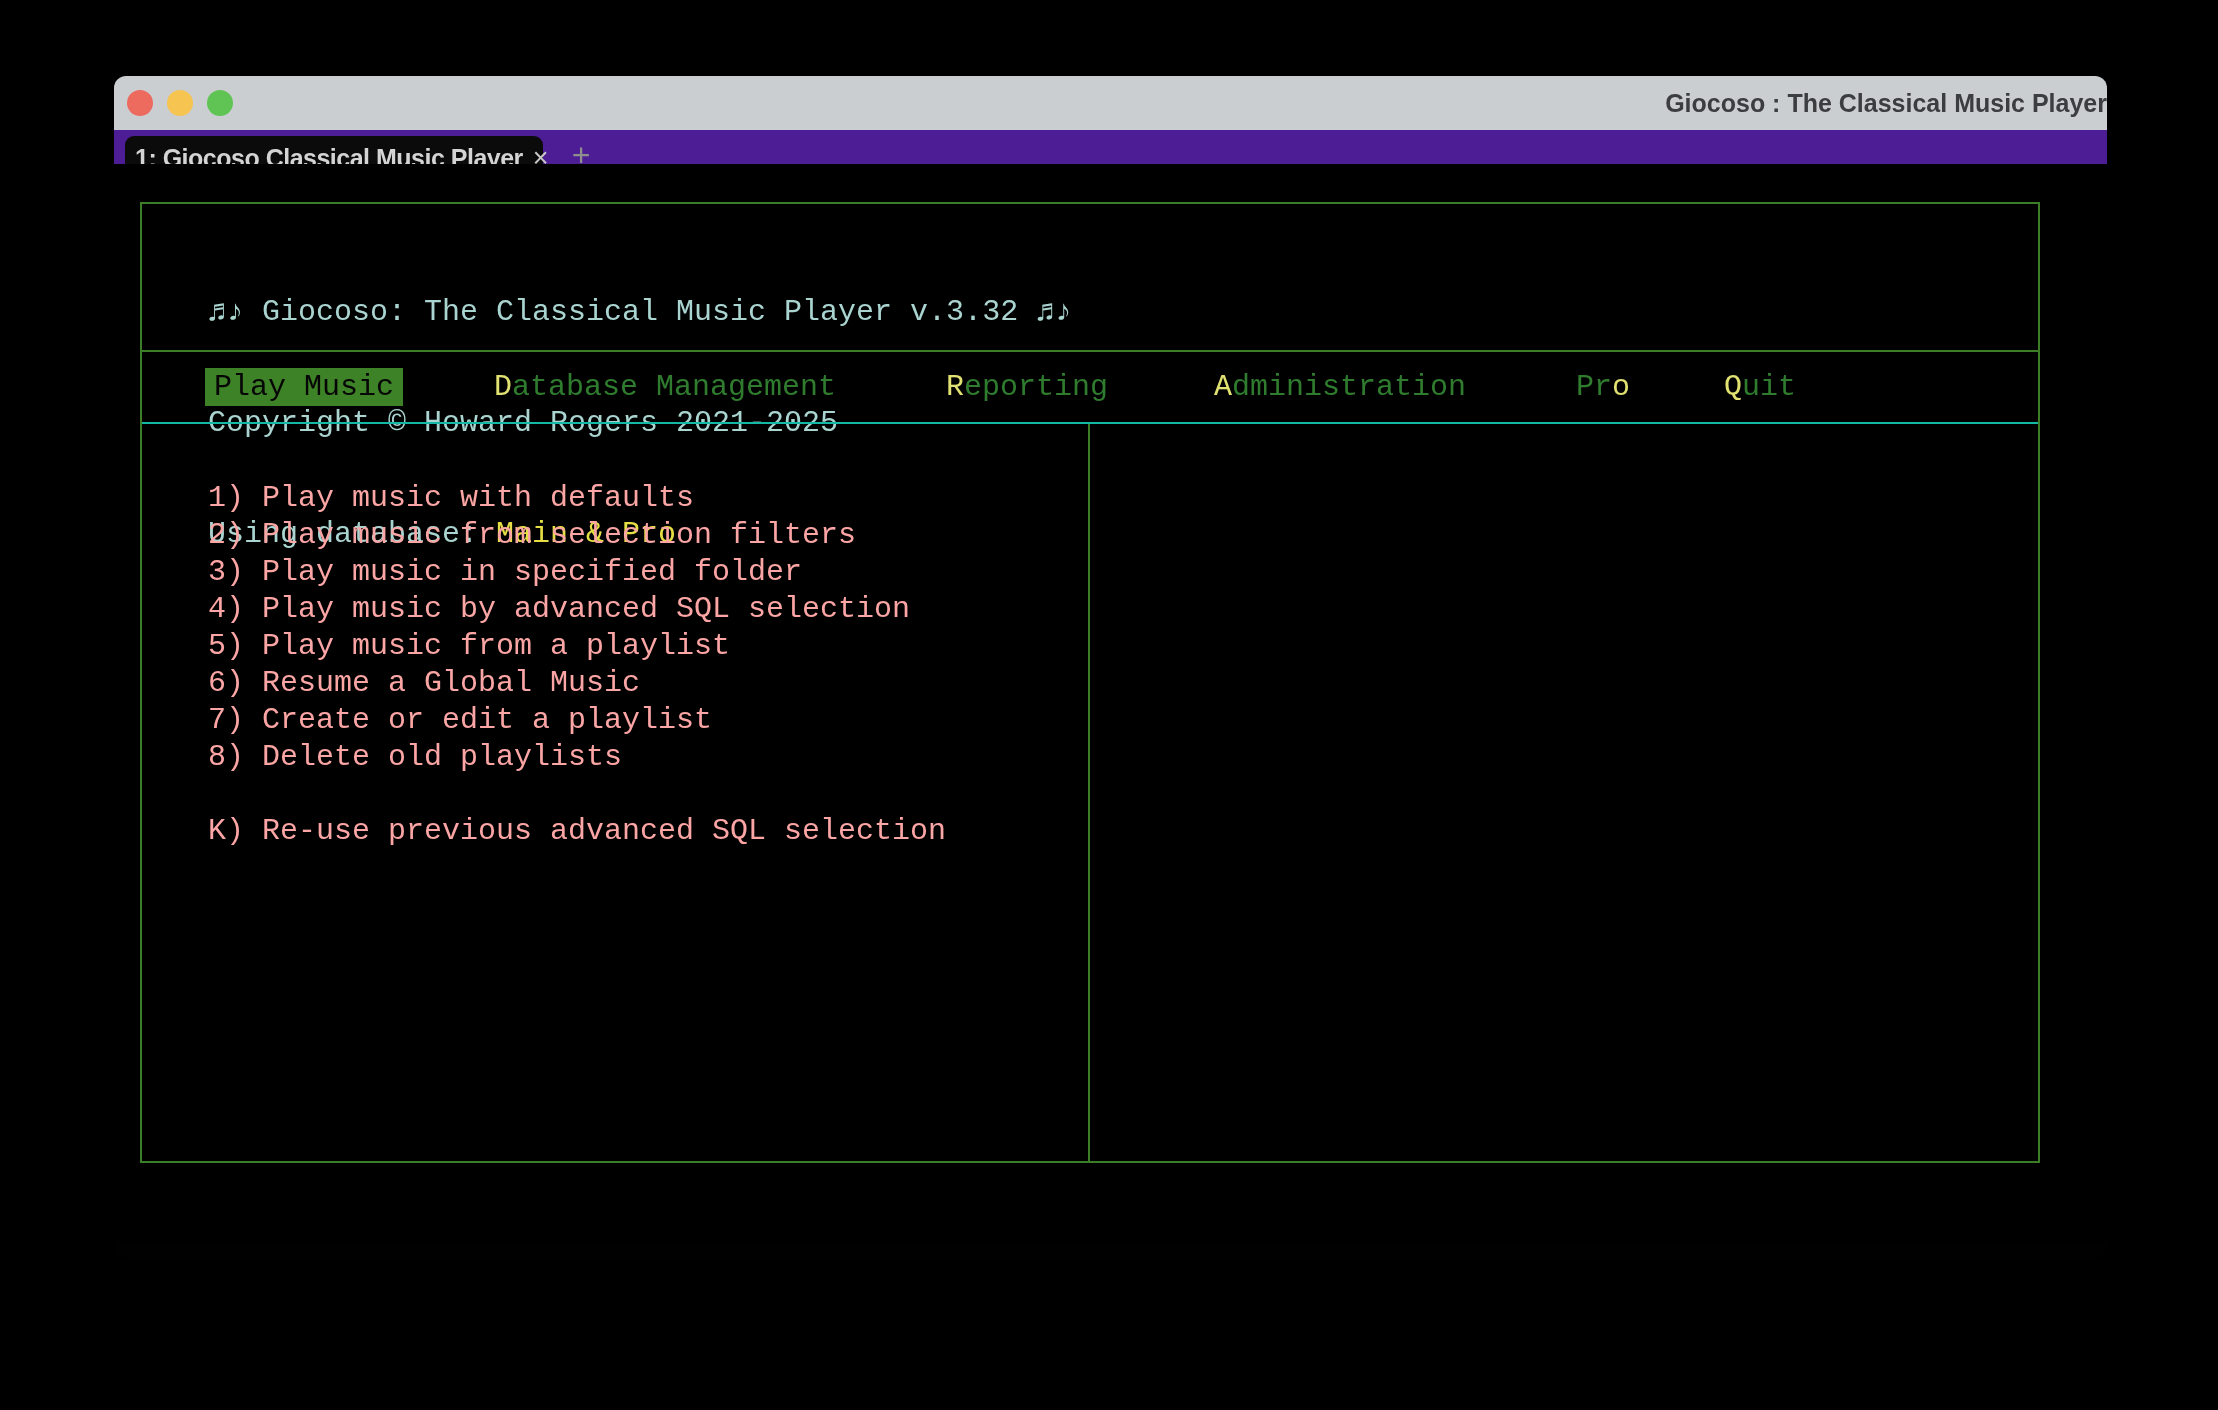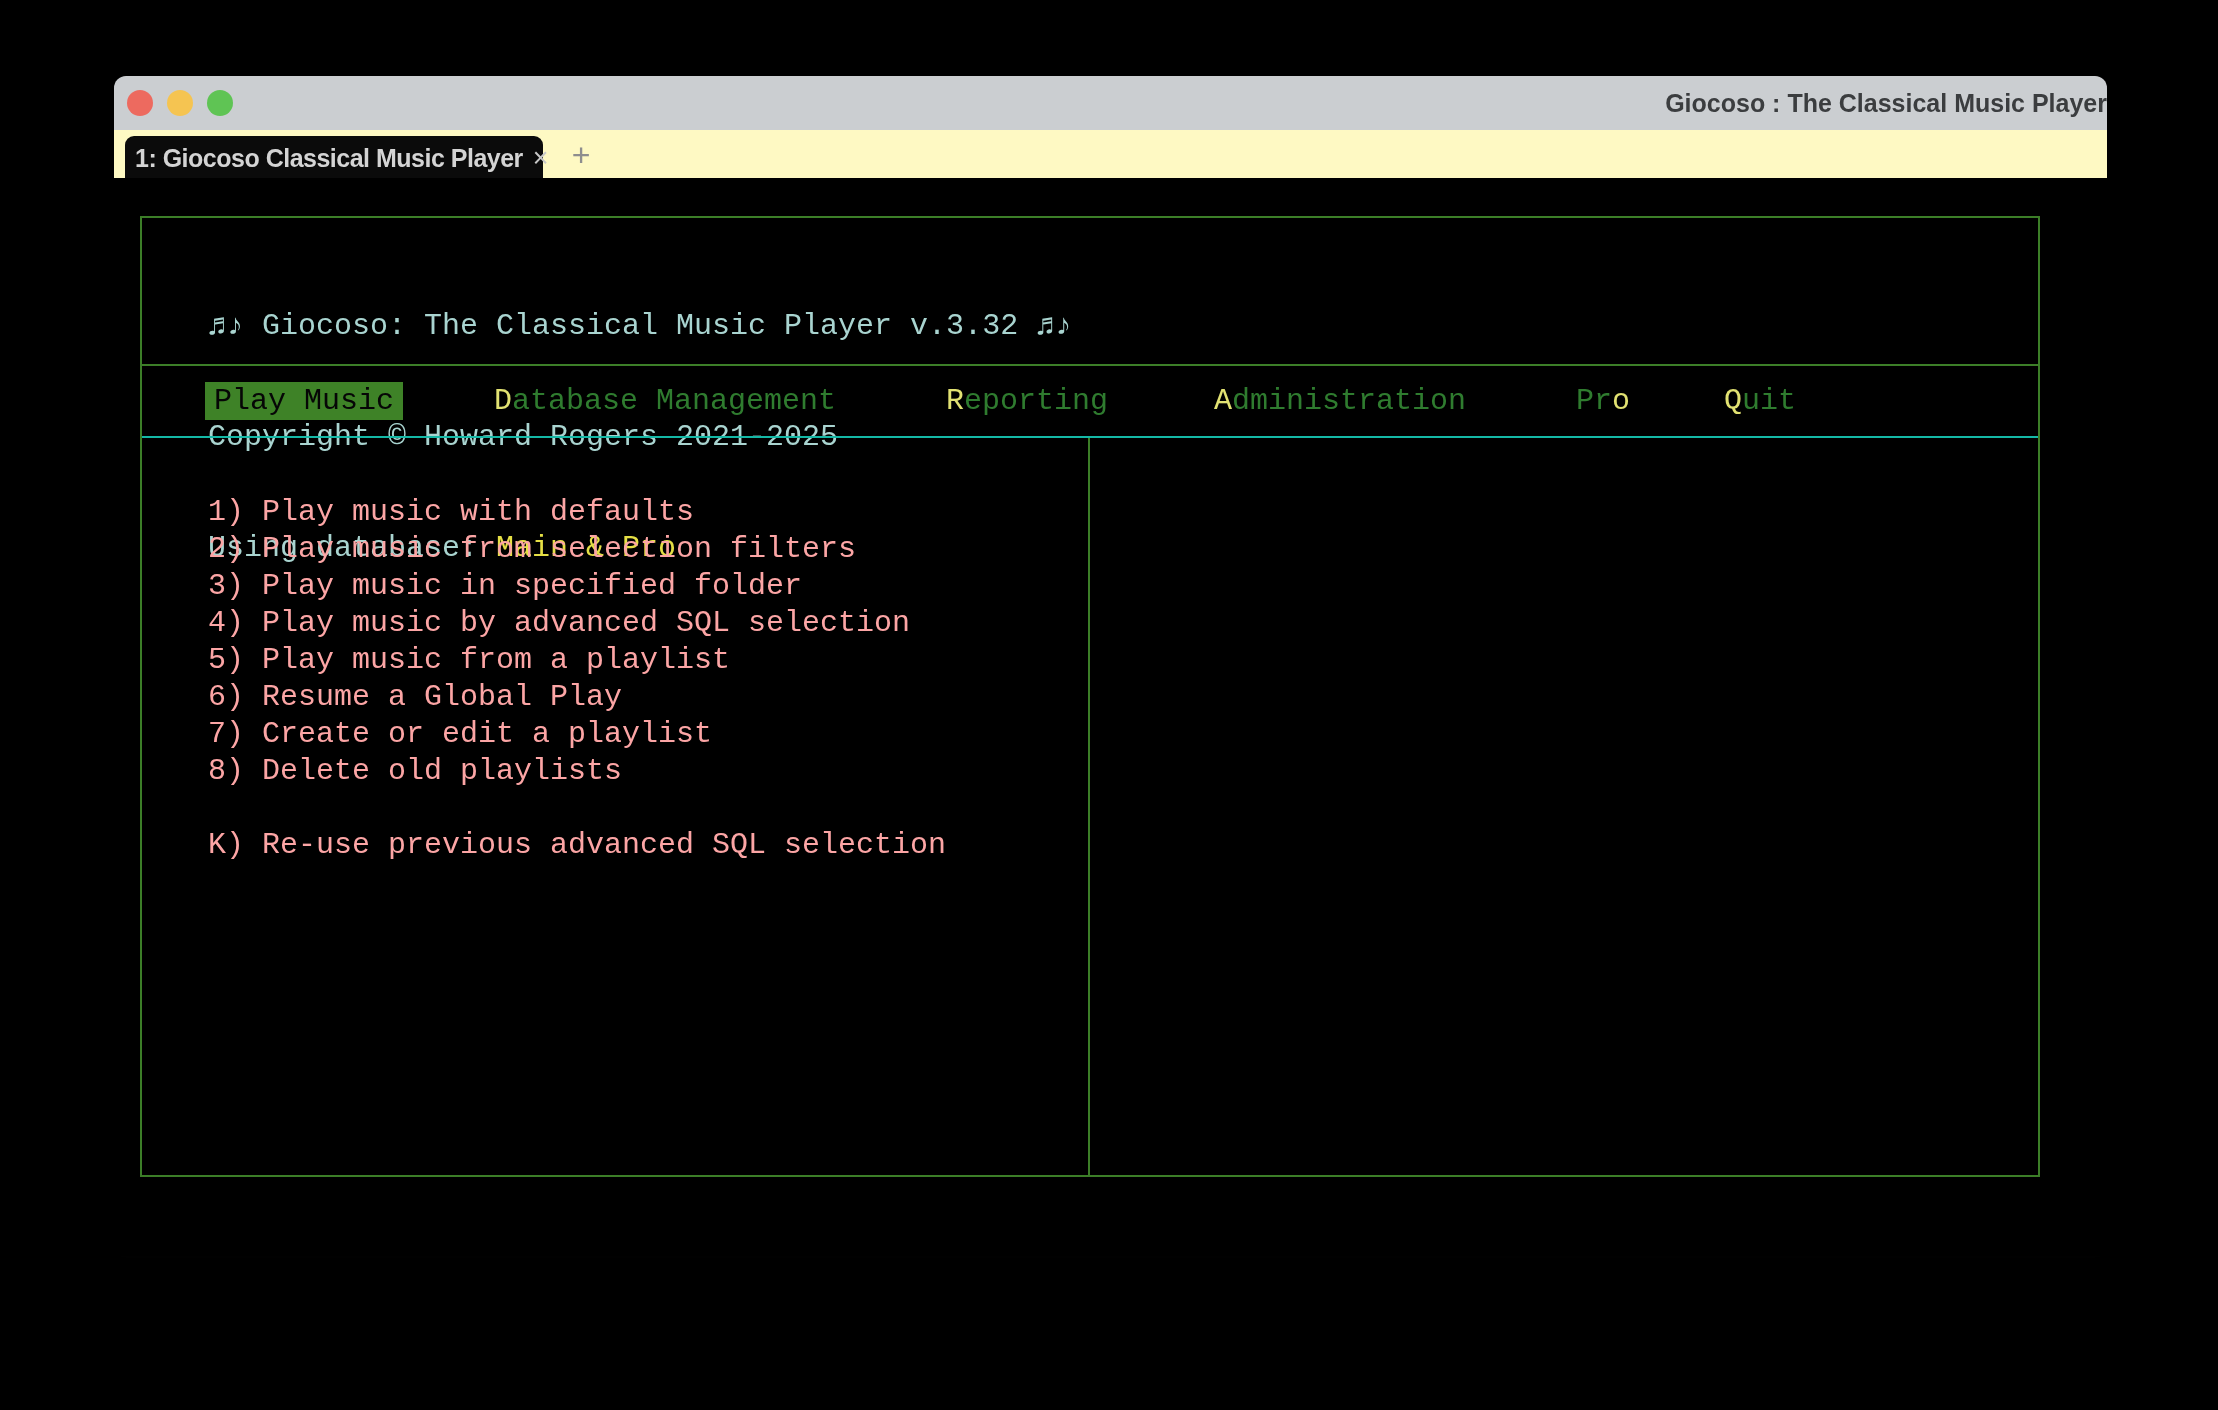--- a/index.html
+++ b/index.html
@@ -16,21 +16,21 @@
     display:flex; align-items:center; justify-content:flex-end;
   }
   .traffic { position:absolute; left:13px; top:14px; display:flex; gap:14px; }
   .light { width:26px; height:26px; border-radius:50%; }
   .light.red    { background:#ed6a5f; }
   .light.yellow { background:#f5c451; }
   .light.green  { background:#5fc454; }
   .win-title { font-size:25px; font-weight:bold; color:#3b3d3f; letter-spacing:0px; }
 
   .tabbar {
-    position:relative; height:48px; background:#fef9c3;
+    position:relative; height:34px; background:#4c1d95;
   }
   .tab {
     position:absolute; left:11px; top:6px; height:44px; width:418px;
     background:#0b0b0b; border-radius:9px 9px 0 0;
     display:flex; align-items:center; padding:0 14px 0 10px;
   }
   .tab-label {
     font-size:25px; font-weight:bold; color:#d4d4d4; letter-spacing:-0.5px;
     white-space:nowrap; flex:1;
   }
@@ -145,21 +145,21 @@
             <div class="menu-row" data-name="menu-item"><span class="mkey">1)</span><span class="mlabel">Play music with defaults</span></div>
 
             <div class="menu-row" data-name="menu-item"><span class="mkey">2)</span><span class="mlabel">Play music from selection filters</span></div>
 
             <div class="menu-row" data-name="menu-item"><span class="mkey">3)</span><span class="mlabel">Play music in specified folder</span></div>
 
             <div class="menu-row" data-name="menu-item"><span class="mkey">4)</span><span class="mlabel">Play music by advanced SQL selection</span></div>
 
             <div class="menu-row" data-name="menu-item"><span class="mkey">5)</span><span class="mlabel">Play music from a playlist</span></div>
 
-            <div class="menu-row" data-name="menu-item"><span class="mkey">6)</span><span class="mlabel">Resume a Global Play</span></div>
+            <div class="menu-row" data-name="menu-item"><span class="mkey">6)</span><span class="mlabel">Resume a Global Music</span></div>
 
             <div class="menu-row" data-name="menu-item"><span class="mkey">7)</span><span class="mlabel">Create or edit a playlist</span></div>
 
             <div class="menu-row" data-name="menu-item"><span class="mkey">8)</span><span class="mlabel">Delete old playlists</span></div>
 
             <div class="menu-row gap-before" data-name="menu-item"><span class="mkey">K)</span><span class="mlabel">Re-use previous advanced SQL selection</span></div>
           </div>
         <div class="panel-right" data-name="detail-panel"></div>
       </div>
 

